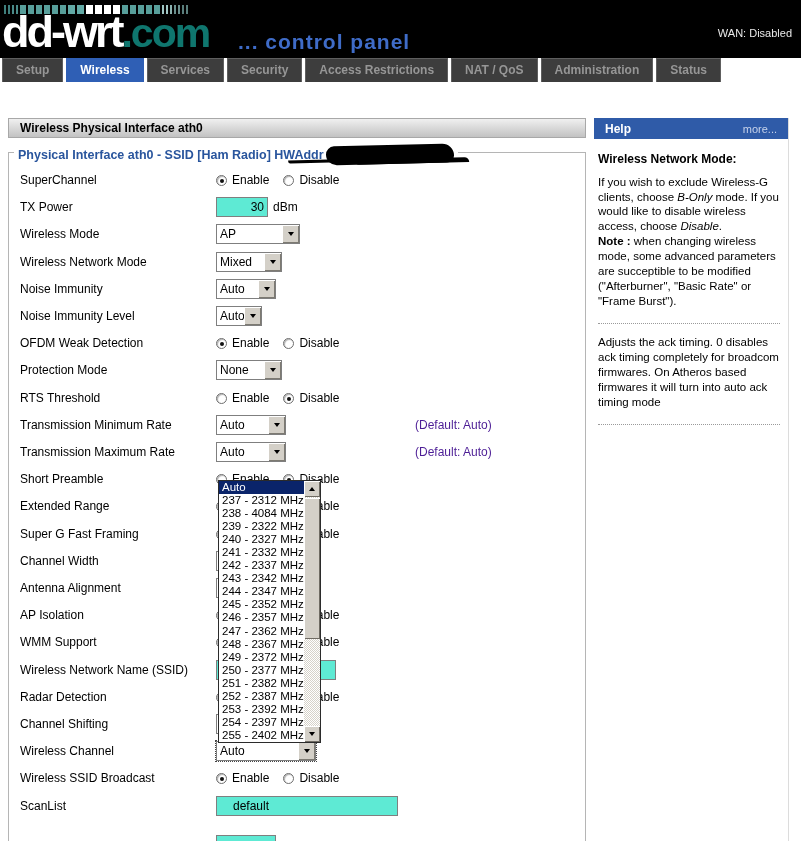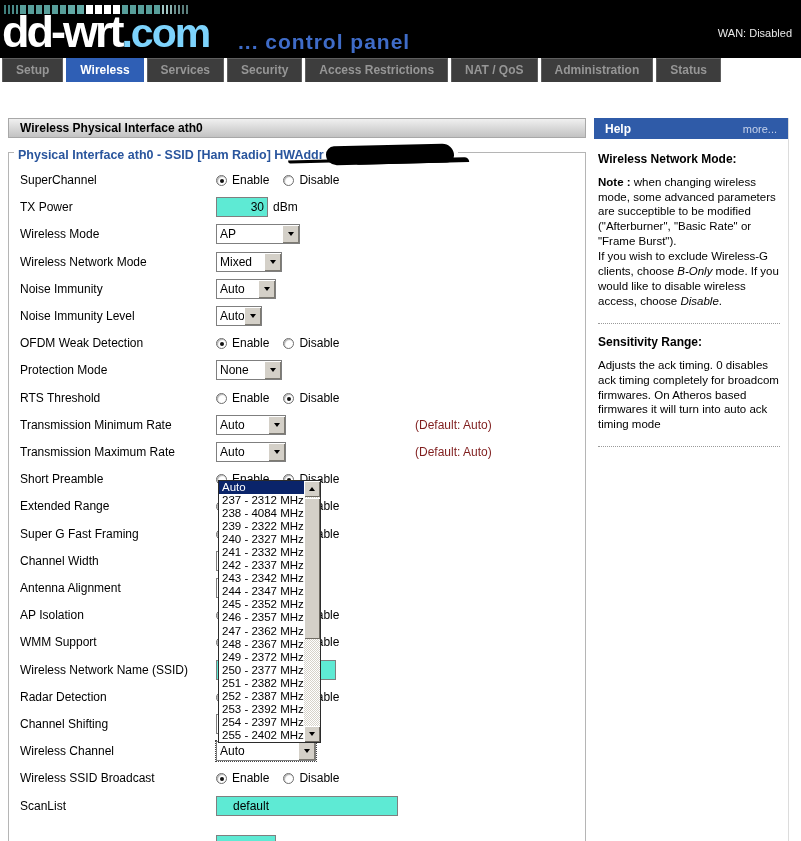--- a/index.html
+++ b/index.html
@@ -6,21 +6,21 @@
   html,body { background:#fff; }
   .page { position:relative; width:801px; height:841px; background:#fff; overflow:hidden;
           font-family:"Liberation Sans", sans-serif; }
 
   
   .hdr { position:absolute; top:0; left:0; width:801px; height:58px; background:#000; }
   .deco { position:absolute; top:5px; left:4px; display:flex; align-items:flex-start; height:10px; }
   .deco span { display:inline-block; height:9px; margin-right:2px; }
   .logo { position:absolute; left:2px; top:6px; white-space:nowrap; }
   .logo .main { font-size:45px; font-weight:bold; color:#fff; letter-spacing:-3px; }
-  .logo .tld  { font-size:41px; font-weight:bold; color:#7dd3fc; letter-spacing:-2px;margin-top:32px; }
+  .logo .tld  { font-size:41px; font-weight:bold; color:#0f766e; letter-spacing:-2px;margin-top:32px; }
   .tagline { position:absolute; left:238px; top:30px; font-size:21px; font-weight:bold;
              color:#3f6cc8; letter-spacing:1px; }
   .wan { position:absolute; right:9px; top:27px; font-size:11px; color:#e9e9e9; }
   .hdr-redact { position:absolute; left:452px; top:4px; width:268px; height:31px; background:#000;
                 border-radius:15px 10px 18px 8px; transform:rotate(-.6deg); }
 
   
   .tabs { position:absolute; top:58px; left:2px; width:799px; height:24px; display:flex; }
   .tab { height:24px; line-height:22px; padding:0 13px; background:#3d3d3d; color:#969696;
          font-size:12px; font-weight:bold; border:1px solid #5e5e5e; border-bottom:none;
@@ -76,21 +76,21 @@
   .sel.focused { outline:1px dotted #444; outline-offset:0px; }
   .arr-dn { width:0; height:0; border-left:3.5px solid transparent; border-right:3.5px solid transparent;
             border-top:4px solid #000; }
   .arr-up { width:0; height:0; border-left:3.5px solid transparent; border-right:3.5px solid transparent;
             border-bottom:4px solid #000; }
   .tb { height:20px; border:1px solid #7f7f7f; font-size:12px; font-family:inherit; padding:0 3px;
         background:#5eead4; color:#000; }
   .tb.num { text-align:right; }
   .suffix { font-size:12px; margin-left:5px; }
   .default-note { position:absolute; left:395px; top:50%; transform:translateY(-50%);
-                  font-size:12px; color:#7f1d1d; white-space:nowrap; }
+                  font-size:12px; color:#4c1d95; white-space:nowrap; }
 
   
   .list { position:absolute; left:218px; top:480px; width:103px; height:263px; background:#fff;
           border:1px solid #2b2b2b; z-index:50; display:flex; }
   .list-items { flex:1; overflow:hidden; }
   .list-item { height:13.05px; line-height:13px; font-size:11.5px; padding-left:3px;
                white-space:nowrap; overflow:hidden; color:#000; cursor:default; }
   .list-item.selected { background:#0a246a; color:#fff; }
   .sb { width:16px; position:relative;
         background-image:linear-gradient(45deg,#d6d2c9 25%,transparent 25%,transparent 75%,#d6d2c9 75%),
@@ -159,24 +159,23 @@
 
   <div class="section-bar">Wireless Physical Interface ath0</div>
 
   <div class="help-panel">
     <div class="help-hdr">
       <span class="t">Help</span>
       <span class="more">more...</span>
     </div>
     <div class="help-body">
       <h4>Wireless Network Mode:</h4>
+      <p><span>If you wish to exclude Wireless-G clients, choose </span><i>B-Only</i><span> mode. If you would like to disable wireless access, choose </span><i>Disable</i><span>.</span></p>
       <p><b>Note :</b><span> when changing wireless mode, some advanced parameters are succeptible to be modified ("Afterburner", "Basic Rate" or "Frame Burst").</span></p>
-      <p><span>If you wish to exclude Wireless-G clients, choose </span><i>B-Only</i><span> mode. If you would like to disable wireless access, choose </span><i>Disable</i><span>.</span></p>
       <hr class="dotted">
-      <h4>Sensitivity Range:</h4>
       <p>Adjusts the ack timing. 0 disables ack timing completely for broadcom firmwares. On Atheros based firmwares it will turn into auto ack timing mode</p>
       <hr class="dotted">
     </div>
   </div>
 
   <div class="fset"></div>
   <div class="legend"><span>Physical Interface ath0 - SSID [Ham Radio] HWAddr</span><span class="redact"></span></div>
 
   <div id="rows-host">
       <div class="form-row" style="top: 167px;">

